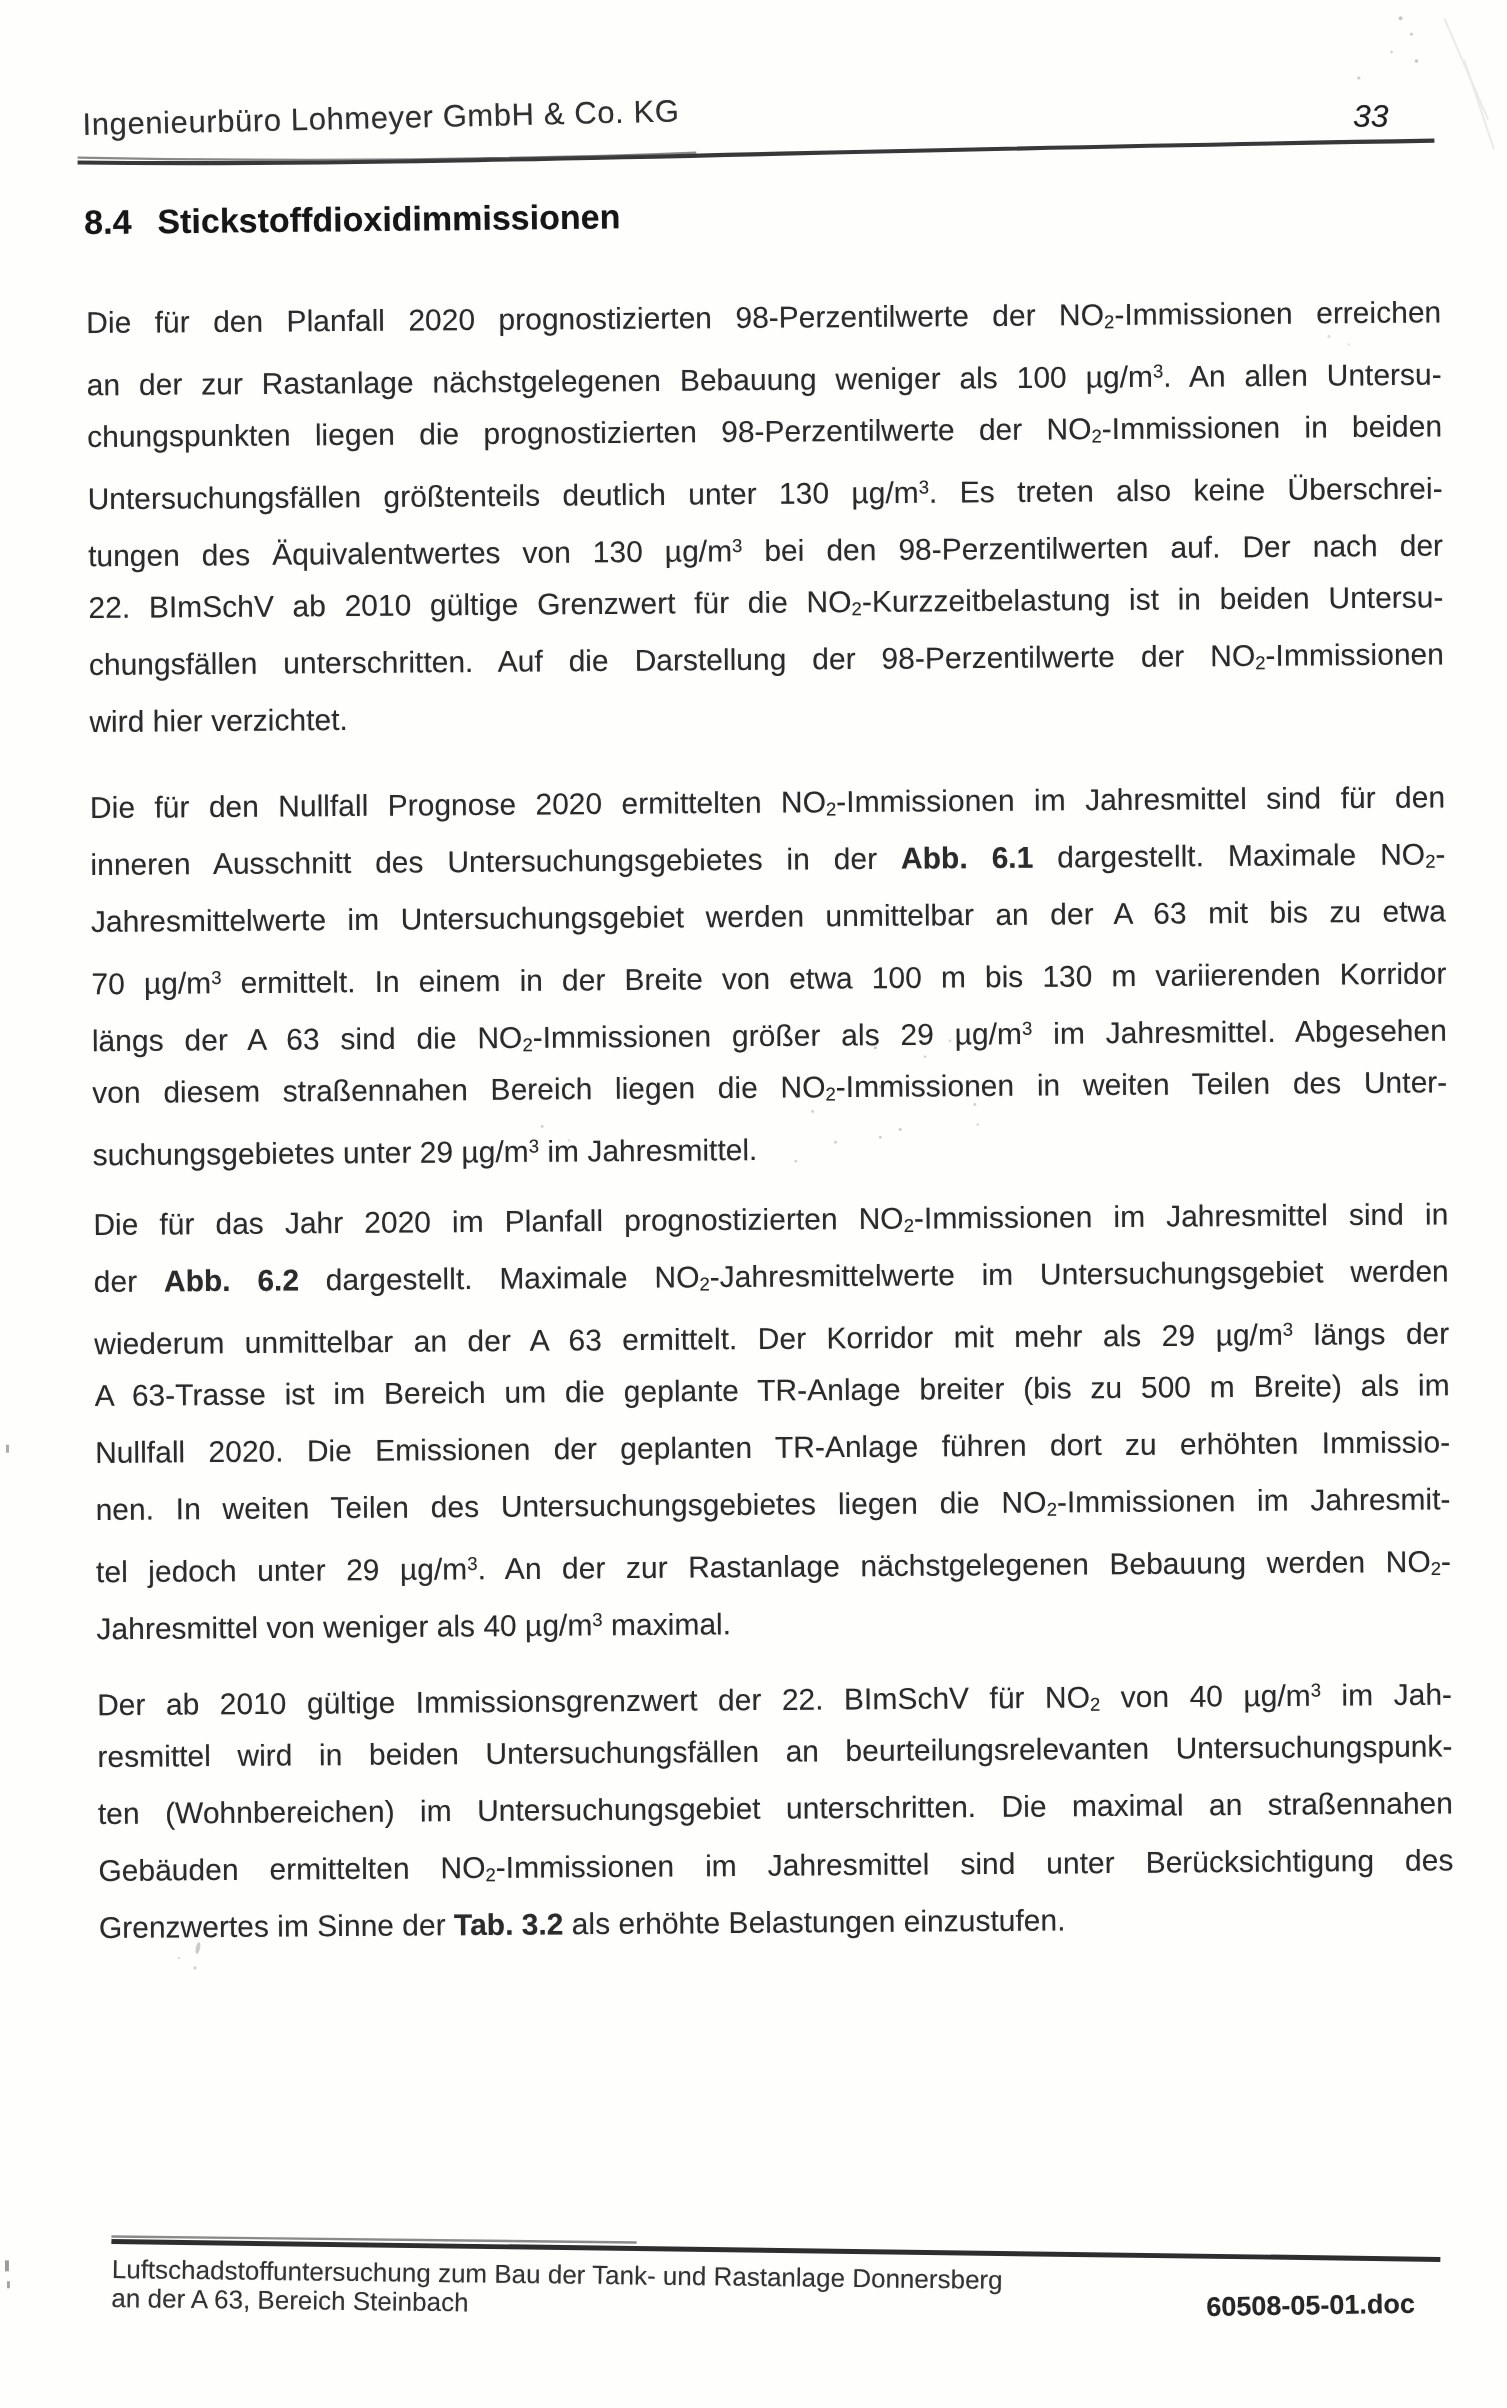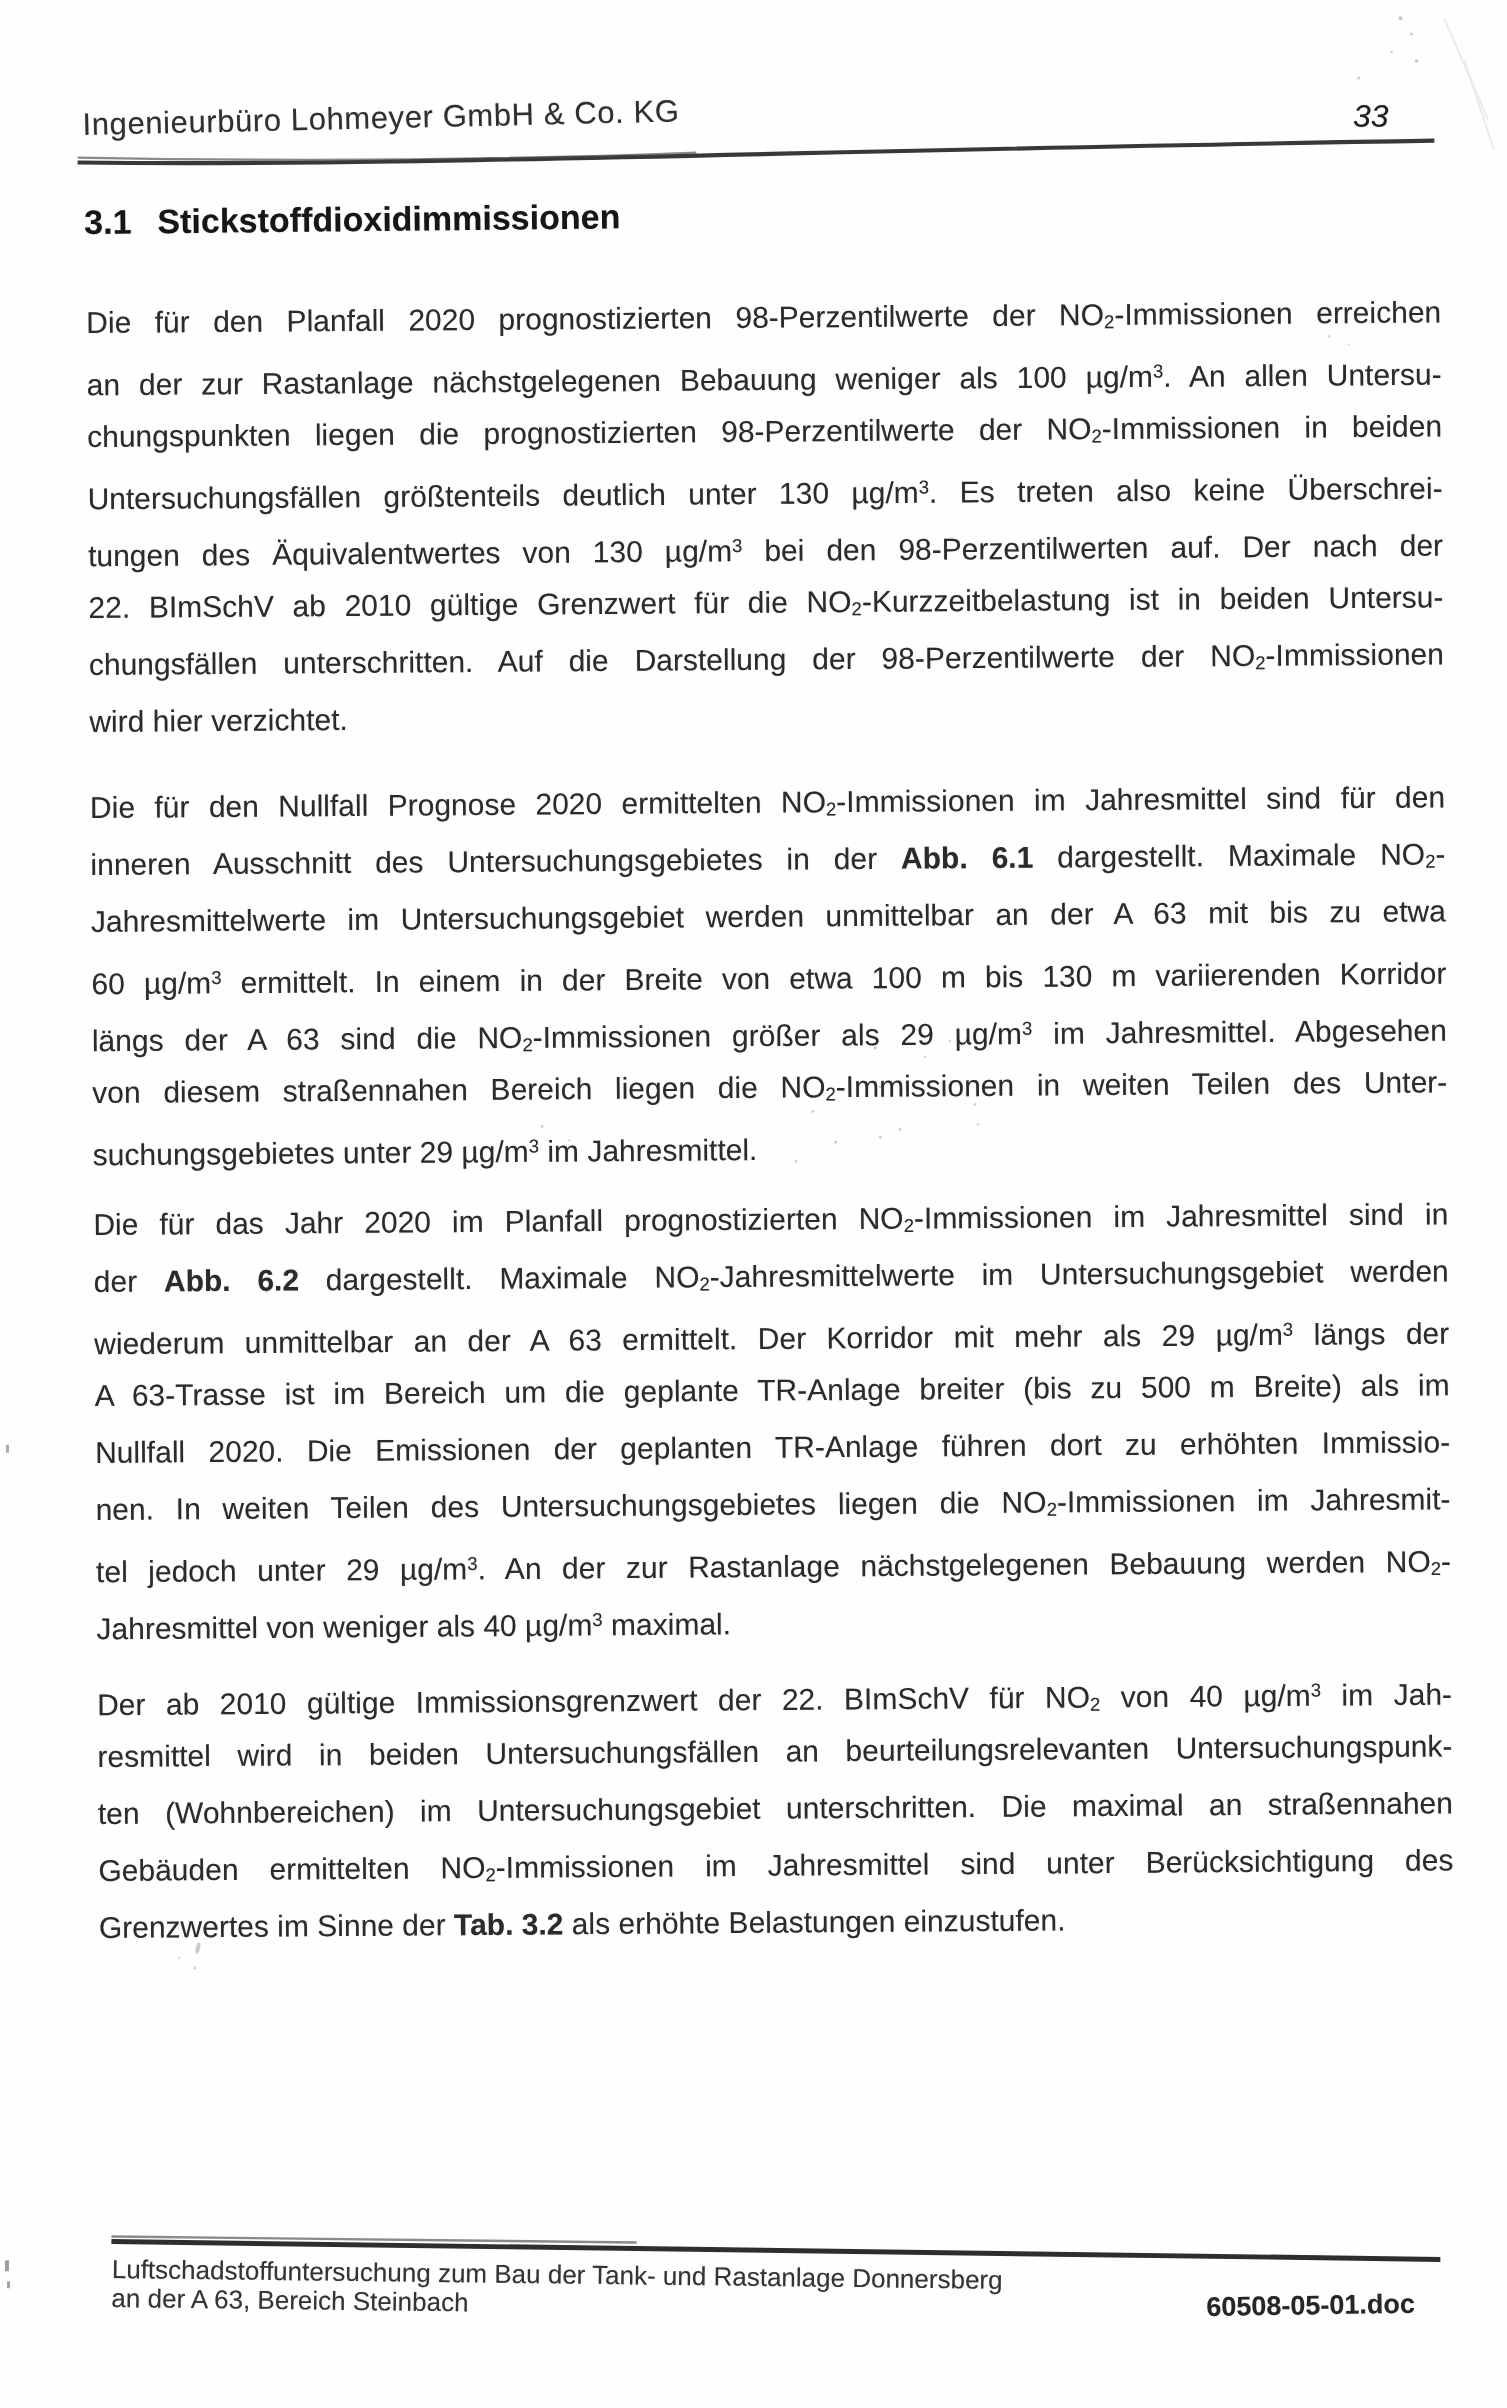--- a/index.html
+++ b/index.html
@@ -119,38 +119,38 @@
     <g fill="#5a5a5a">
       <rect x="6" y="1452" width="3" height="8" opacity="0.5"></rect>
       <rect x="5" y="2272" width="4" height="11" opacity="0.6"></rect>
       <rect x="7" y="2293" width="3" height="7" opacity="0.55"></rect>
     </g>
   </svg>
 
   <div class="company">Ingenieurbüro Lohmeyer GmbH &amp; Co. KG</div>
   <div class="pagenum">33</div>
 
-  <h1 class="heading"><span class="h-num">3.1</span><span class="h-title">Stickstoffdioxidimmissionen</span></h1>
+  <h1 class="heading"><span class="h-num">8.4</span><span class="h-title">Stickstoffdioxidimmissionen</span></h1>
 
   <div class="body-text">
     <div class="para para-1">
         <div class="line"><span>Die für den Planfall 2020 prognostizierten 98-Perzentilwerte der NO</span><span class="sub">2</span><span>-Immissionen erreichen</span></div>
         <div class="line"><span>an der zur Rastanlage nächstgelegenen Bebauung weniger als 100 µg/m</span><span class="sup">3</span><span>. An allen Untersu-</span></div>
         <div class="line"><span>chungspunkten liegen die prognostizierten 98-Perzentilwerte der NO</span><span class="sub">2</span><span>-Immissionen in beiden</span></div>
         <div class="line"><span>Untersuchungsfällen größtenteils deutlich unter 130 µg/m</span><span class="sup">3</span><span>. Es treten also keine Überschrei-</span></div>
         <div class="line"><span>tungen des Äquivalentwertes von 130 µg/m</span><span class="sup">3</span><span> bei den 98-Perzentilwerten auf. Der nach der</span></div>
         <div class="line"><span>22. BImSchV ab 2010 gültige Grenzwert für die NO</span><span class="sub">2</span><span>-Kurzzeitbelastung ist in beiden Untersu-</span></div>
         <div class="line"><span>chungsfällen unterschritten. Auf die Darstellung der 98-Perzentilwerte der NO</span><span class="sub">2</span><span>-Immissionen</span></div>
         <div class="line last"><span>wird hier verzichtet.</span></div>
       </div>
     <div class="para para-2">
         <div class="line"><span>Die für den Nullfall Prognose 2020 ermittelten NO</span><span class="sub">2</span><span>-Immissionen im Jahresmittel sind für den</span></div>
         <div class="line"><span>inneren Ausschnitt des Untersuchungsgebietes in der </span><span class="b">Abb. 6.1</span><span> dargestellt. Maximale NO</span><span class="sub">2</span><span>-</span></div>
         <div class="line"><span>Jahresmittelwerte im Untersuchungsgebiet werden unmittelbar an der A 63 mit bis zu etwa</span></div>
-        <div class="line"><span>60 µg/m</span><span class="sup">3</span><span> ermittelt. In einem in der Breite von etwa 100 m bis 130 m variierenden Korridor</span></div>
+        <div class="line"><span>70 µg/m</span><span class="sup">3</span><span> ermittelt. In einem in der Breite von etwa 100 m bis 130 m variierenden Korridor</span></div>
         <div class="line"><span>längs der A 63 sind die NO</span><span class="sub">2</span><span>-Immissionen größer als 29 µg/m</span><span class="sup">3</span><span> im Jahresmittel. Abgesehen</span></div>
         <div class="line"><span>von diesem straßennahen Bereich liegen die NO</span><span class="sub">2</span><span>-Immissionen in weiten Teilen des Unter-</span></div>
         <div class="line last"><span>suchungsgebietes unter 29 µg/m</span><span class="sup">3</span><span> im Jahresmittel.</span></div>
       </div>
     <div class="para para-3">
         <div class="line"><span>Die für das Jahr 2020 im Planfall prognostizierten NO</span><span class="sub">2</span><span>-Immissionen im Jahresmittel sind in</span></div>
         <div class="line"><span>der </span><span class="b">Abb. 6.2</span><span> dargestellt. Maximale NO</span><span class="sub">2</span><span>-Jahresmittelwerte im Untersuchungsgebiet werden</span></div>
         <div class="line"><span>wiederum unmittelbar an der A 63 ermittelt. Der Korridor mit mehr als 29 µg/m</span><span class="sup">3</span><span> längs der</span></div>
         <div class="line"><span>A 63-Trasse ist im Bereich um die geplante TR-Anlage breiter (bis zu 500 m Breite) als im</span></div>
         <div class="line"><span>Nullfall 2020. Die Emissionen der geplanten TR-Anlage führen dort zu erhöhten Immissio-</span></div>

